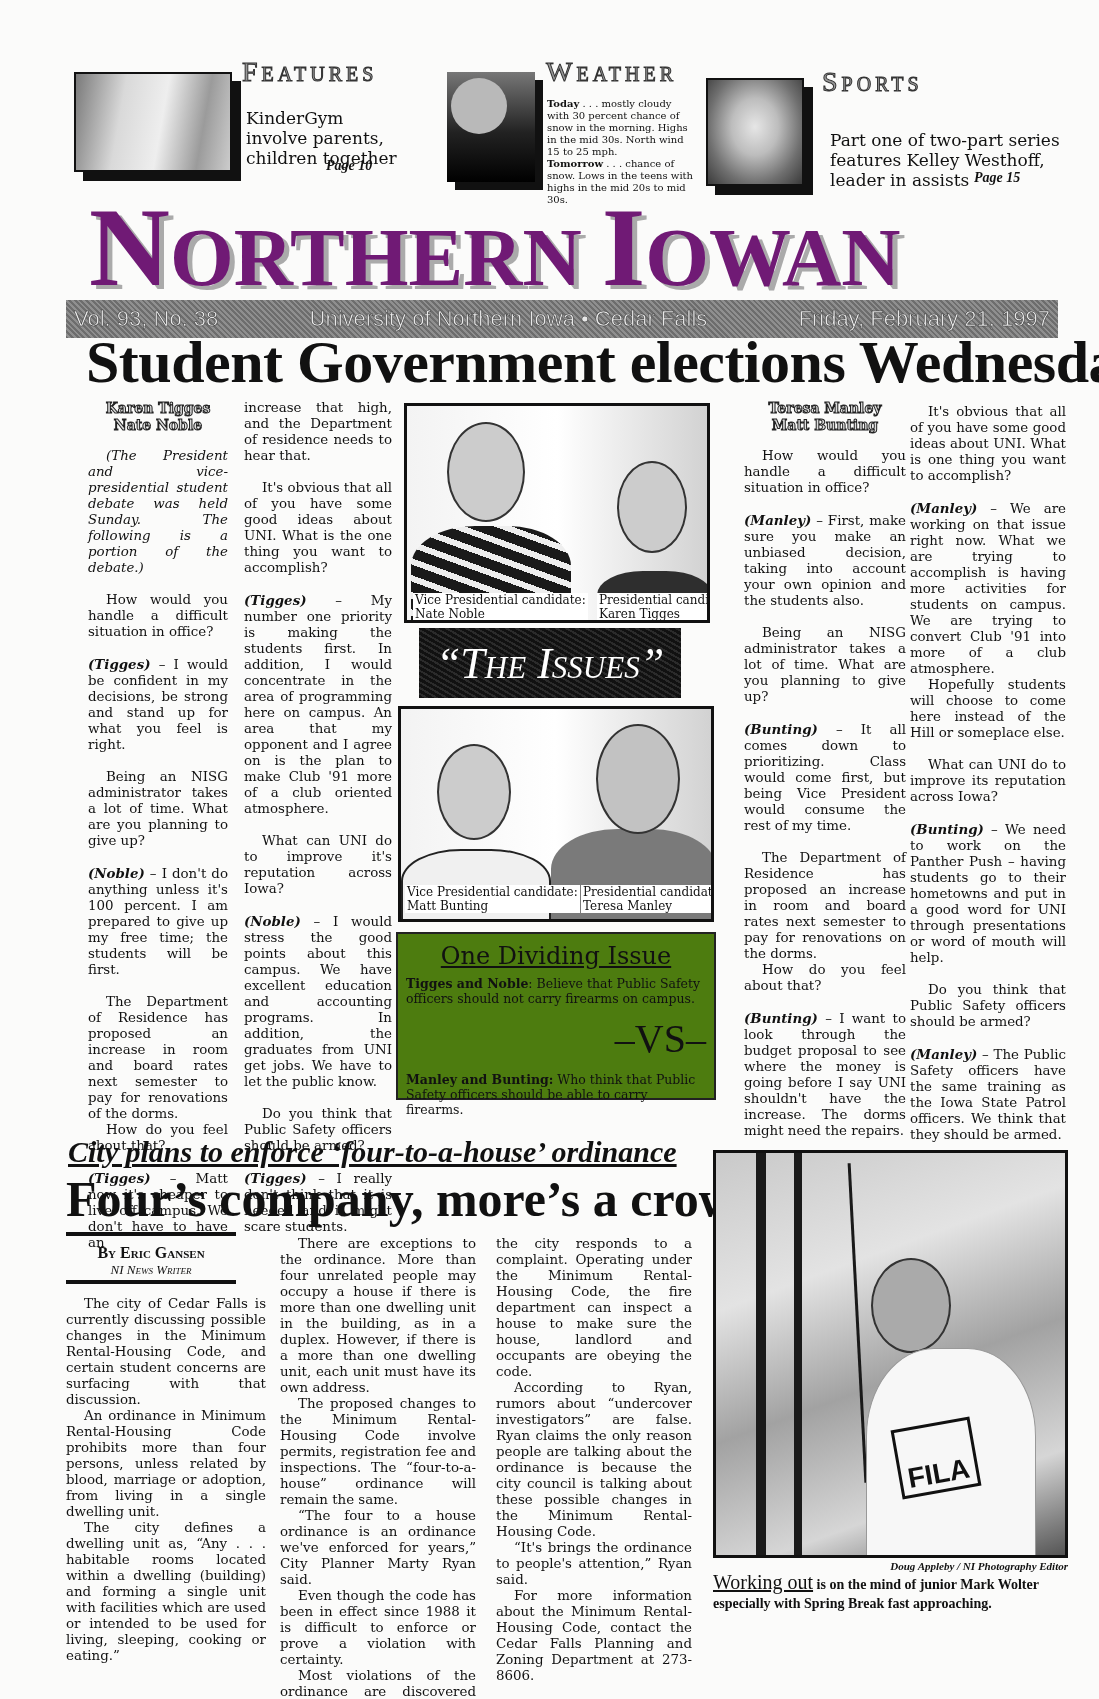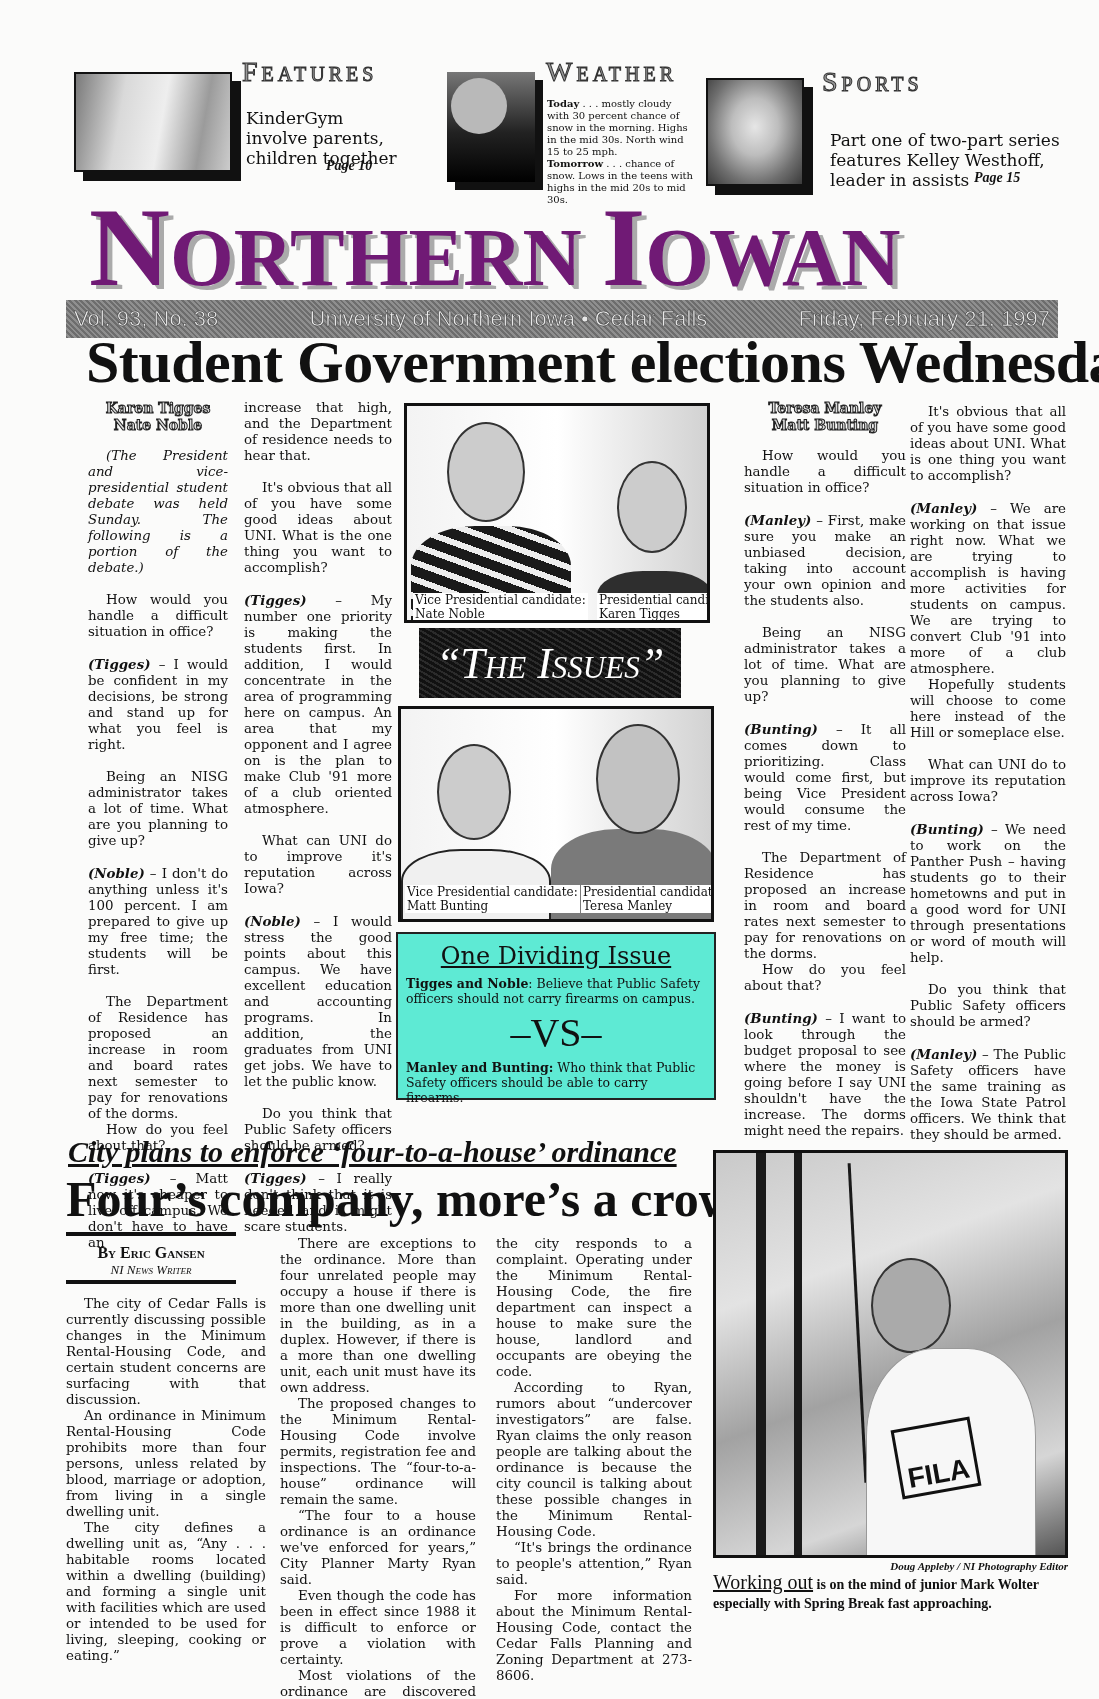--- a/index.html
+++ b/index.html
@@ -36,23 +36,23 @@
   .col .intro { font-style: italic; }
   .names { text-align: center; font-family: "DejaVu Serif", serif; font-weight: bold; font-size: 14px; line-height: 17px; color: #ddd; -webkit-text-stroke: 1px #222; margin-bottom: 14px; }
 
   
   .cand-panel { position: absolute; border: 3px solid #111; background: linear-gradient(90deg, #f3f3f3 0%, #fff 50%, #d2d2d2 100%); overflow: hidden; padding-left: 16px; }
   .head { position: absolute; border-radius: 50%; background: #ccc; border: 2px solid #333; }
   .shirt { position: absolute; border-radius: 40% 40% 0 0; }
   .cap-label { position: absolute; background: #fff; font-family: "DejaVu Serif", serif; font-size: 12px; line-height: 14px; padding: 0 2px; white-space: nowrap; }
   .issues-banner { position: absolute; left: 419px; top: 628px; width: 262px; height: 70px; background: repeating-linear-gradient(30deg, #111 0 3px, #2b2b2b 3px 5px); color: #fff; font-family: "Liberation Serif", serif; font-style: italic; font-size: 44px; display: flex; align-items: center; justify-content: center; font-variant: small-caps; }
 
-  .dividing-box { position: absolute; left: 396px; top: 932px; width: 320px; height: 168px; border: 2px solid #222; background: #5eead4; padding: 6px 8px; font-family: "DejaVu Serif", serif; font-size: 12.5px; line-height: 15px; }
+  .dividing-box { position: absolute; left: 396px; top: 932px; width: 320px; height: 168px; border: 2px solid #222; background: #4d7c0f; padding: 6px 8px; font-family: "DejaVu Serif", serif; font-size: 12.5px; line-height: 15px; }
   .dividing-box .title { text-align: center; font-size: 24px; line-height: 32px; text-decoration: underline; margin-bottom: 4px; }
-  .dividing-box .vs { text-align: center; font-family: "Liberation Serif", serif; font-size: 40px; line-height: 50px; margin: 2px 0; }
+  .dividing-box .vs { text-align: right; font-family: "Liberation Serif", serif; font-size: 40px; line-height: 50px; margin: 8px 0; }
   .dividing-box b { font-weight: bold; }
 
   
   .kicker { position: absolute; left: 68px; top: 1135px; width: 600px; font-family: "Liberation Serif", serif; font-style: italic; font-weight: bold; font-size: 30px; line-height: 34px; text-decoration: underline; white-space: nowrap; }
   .story-head { position: absolute; left: 66px; top: 1170px; width: 640px; font-family: "Liberation Serif", serif; font-weight: bold; font-size: 50px; line-height: 58px; white-space: nowrap; }
   .byline-box { position: absolute; left: 66px; top: 1232px; width: 170px; height: 52px; border-top: 4px solid #111; border-bottom: 4px solid #111; text-align: center; padding-top: 8px; }
   .byline-name { font-family: "Liberation Serif", serif; font-weight: bold; font-size: 16px; font-variant: small-caps; }
   .byline-title { font-family: "Liberation Serif", serif; font-style: italic; font-size: 13px; font-variant: small-caps; }
 
   .gym-photo { position: absolute; left: 713px; top: 1150px; width: 355px; height: 408px; border: 3px solid #111; background: linear-gradient(160deg, #c9c9c9 0%, #e3e3e3 30%, #a2a2a2 55%, #d6d6d6 80%, #555 100%); overflow: hidden; }

